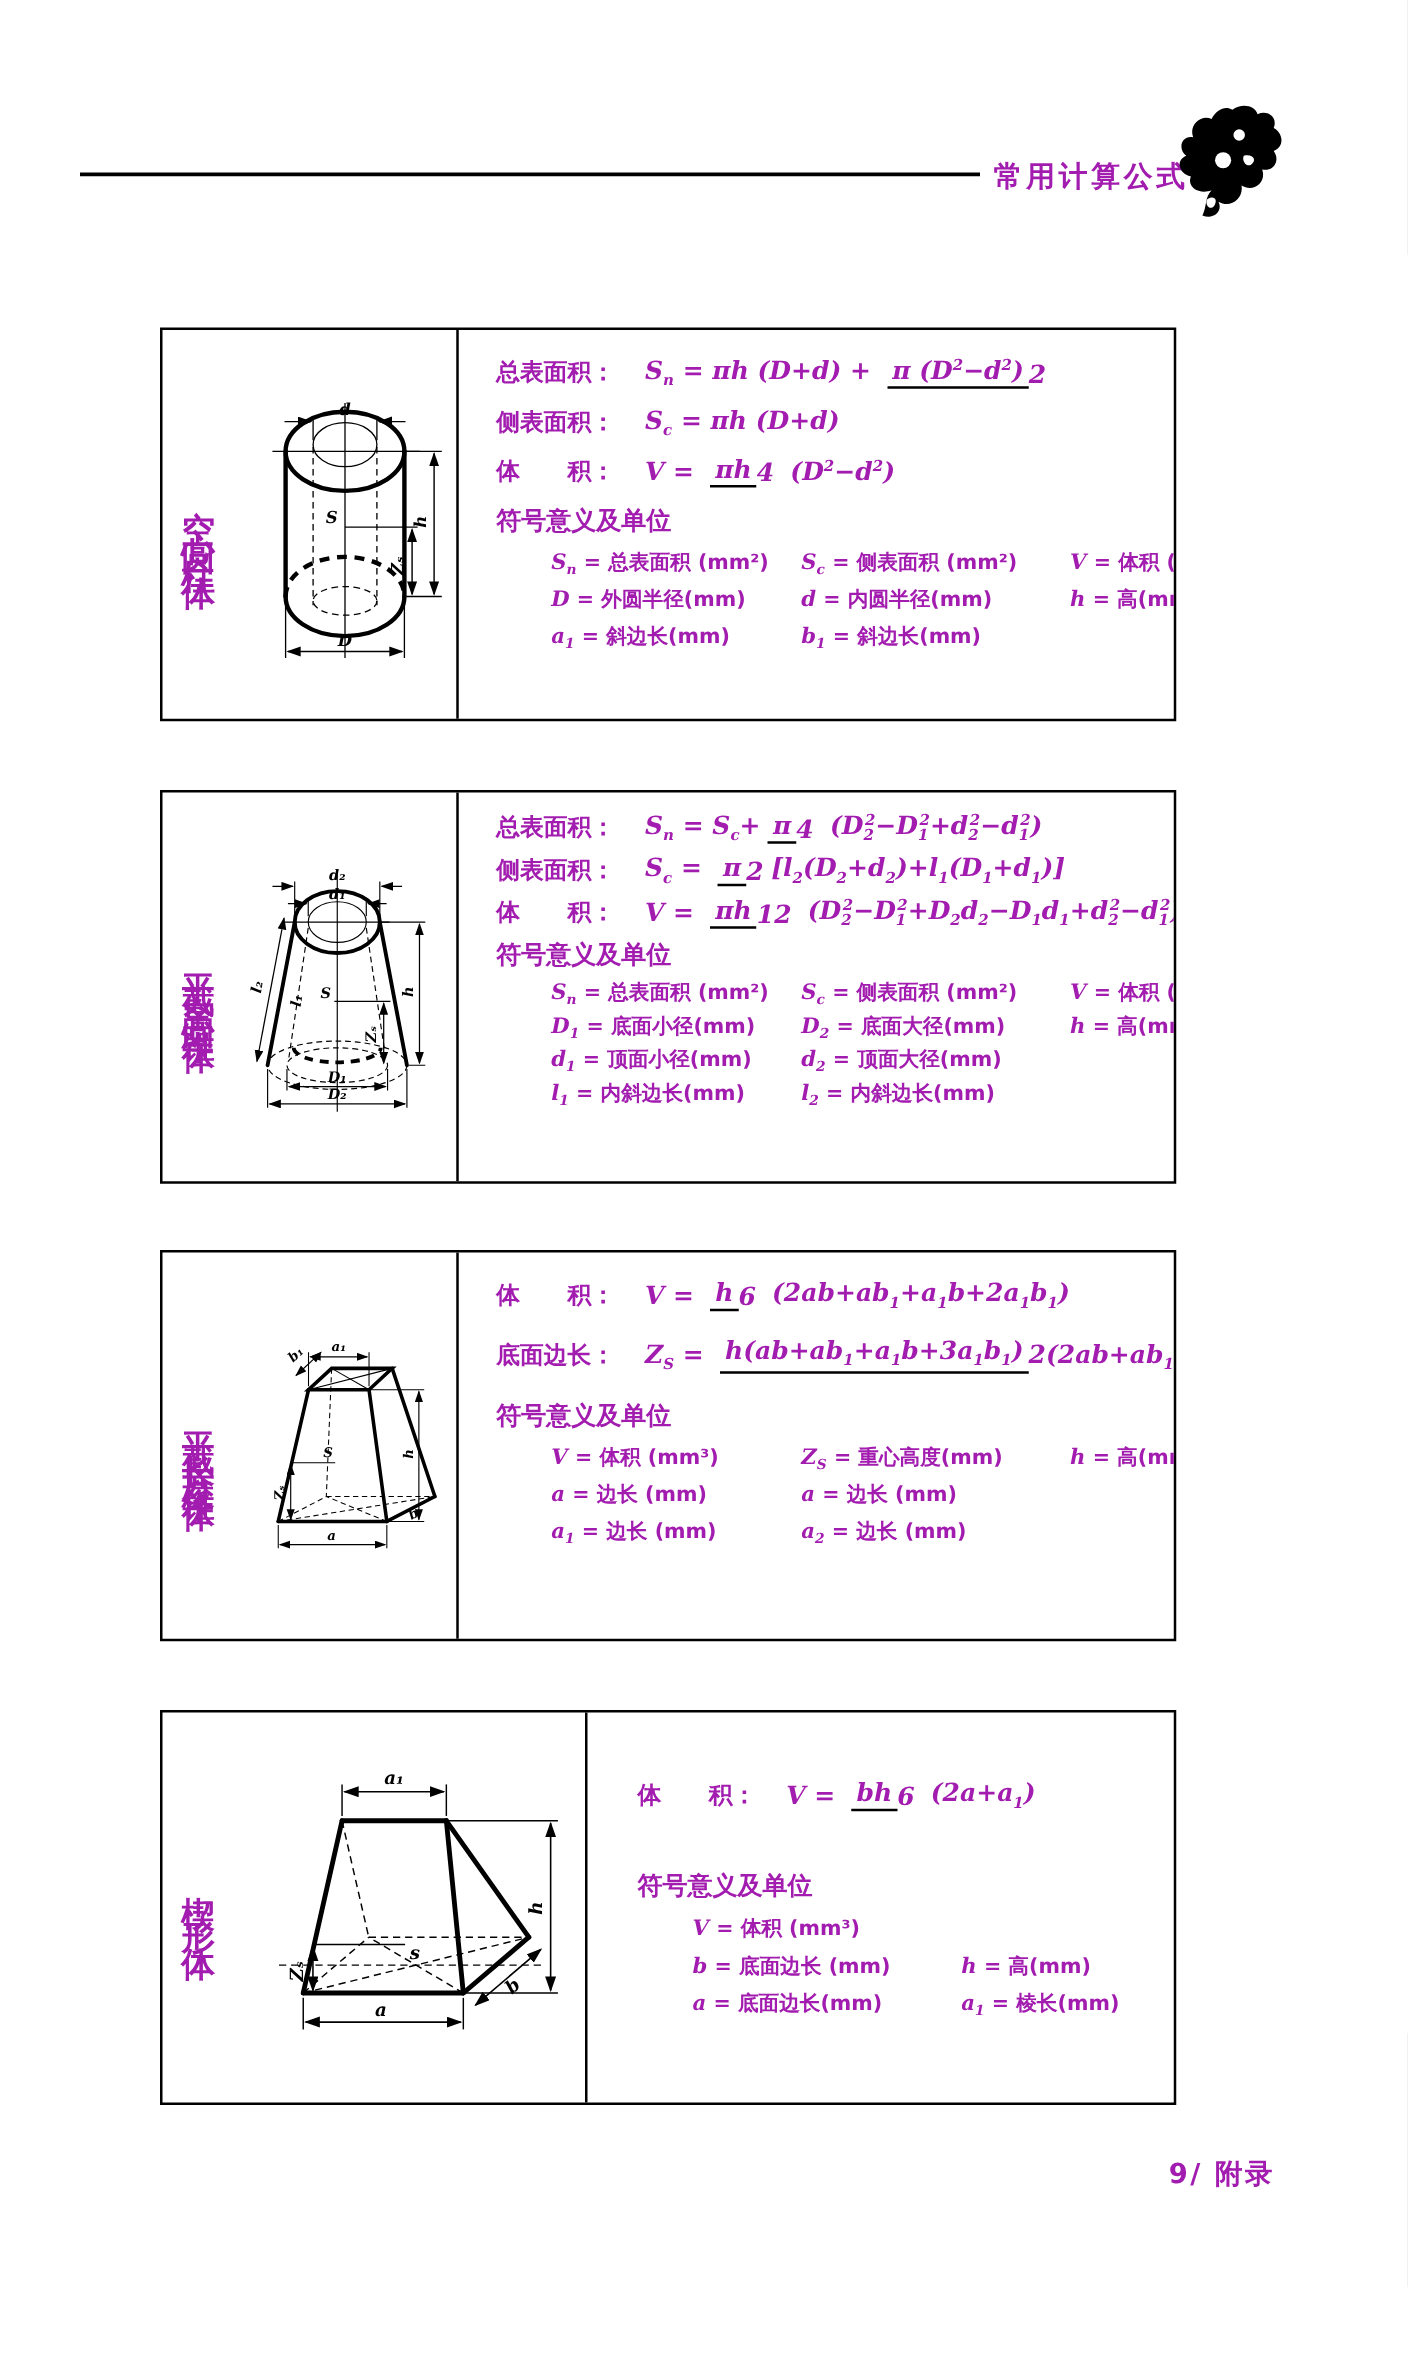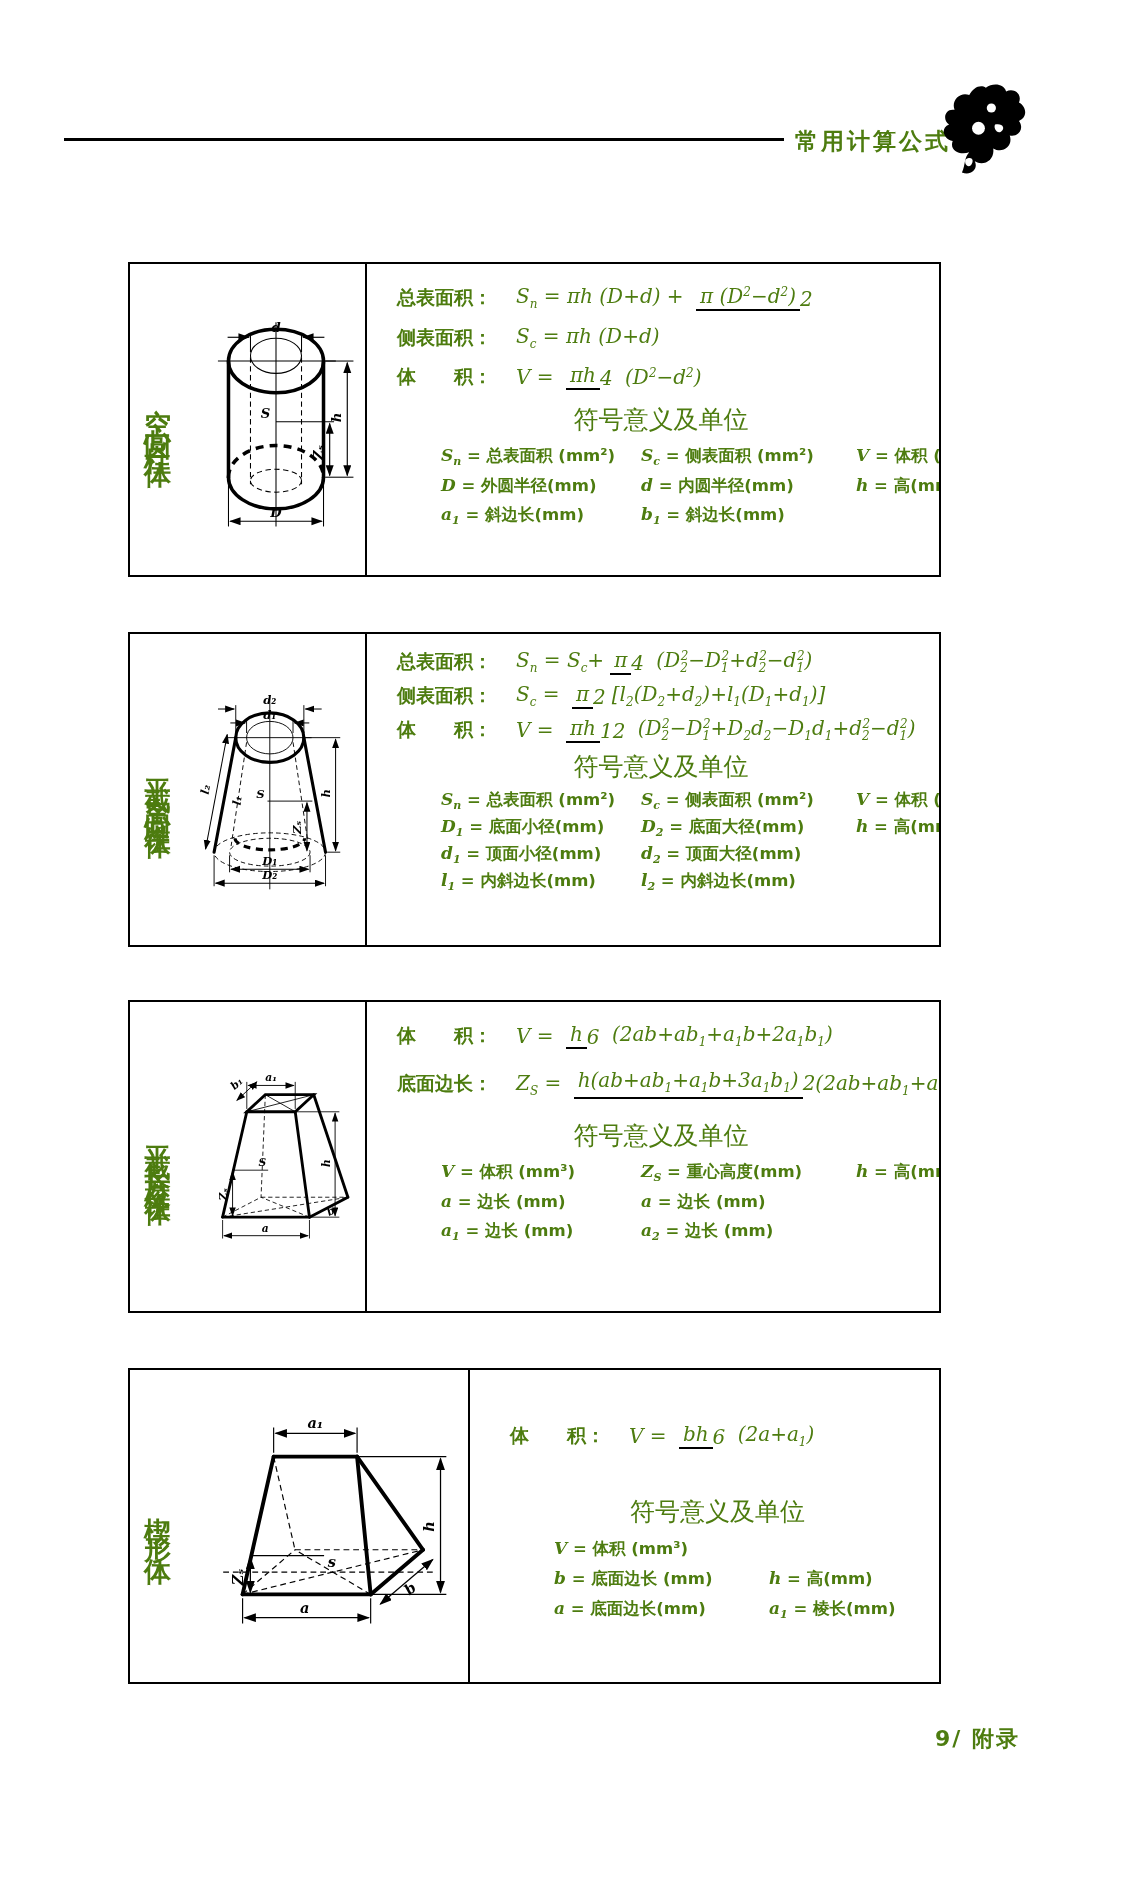--- a/index.html
+++ b/index.html
@@ -1,18 +1,18 @@
 <!DOCTYPE html>
 <html><head>
 <meta charset="utf-8">
 <style>
   html,body{margin:0;padding:0;background:#e8e8e8;}
   #page{
     position:relative;width:1126px;height:1898px;background:#ffffff;
-    font-family:"DejaVu Sans",sans-serif;color:#4d7c0f;overflow:hidden;
+    font-family:"DejaVu Sans",sans-serif;color:#a21caf;overflow:hidden;
   }
   
   .header-rule{position:absolute;left:64px;top:138px;width:720px;height:3px;background:#000;}
   .header-title{position:absolute;left:795px;top:126px;font-size:23px;font-weight:bold;letter-spacing:3px;white-space:nowrap;}
   .dragon{position:absolute;left:938px;top:80px;}
   
   .panel{position:absolute;left:128px;width:813px;border:2.5px solid #000;display:flex;background:#fff;box-sizing:border-box;}
   #panel1{top:262px;height:315px;}
   #panel2{top:632px;height:315px;}
   #panel3{top:1000px;height:313px;}
@@ -26,30 +26,30 @@
   #panel4 .v-label{letter-spacing:20px;}
   .diagram{flex:1;align-self:center;display:flex;justify-content:center;}
   
   .panel-right{flex:1;padding:20px 14px 20px 30px;box-sizing:border-box;overflow:hidden;}
   #panel2 .panel-right{padding-top:14px;}
   #panel4 .panel-right{padding-top:52px;padding-left:40px;}
   .formula-row{display:flex;align-items:center;margin-bottom:13px;}
   #panel2 .formula-row{margin-bottom:7px;}
   #panel3 .formula-row{margin-bottom:20px;}
   .f-label{font-weight:bold;font-size:19px;white-space:pre;margin-right:24px;flex-shrink:0;}
-  .math{font-family:"DejaVu Serif",serif;font-style:italic;font-weight:normal;font-size:20px;display:inline-flex;align-items:center;}
+  .math{font-family:"DejaVu Serif",serif;font-style:italic;font-weight:bold;font-size:20px;display:inline-flex;align-items:center;}
   .math span{white-space:pre;}
   .math sub{font-size:12px;vertical-align:-5px;font-style:italic;}
   .math sup{font-size:12px;vertical-align:7px;}
   .math sub + sup{margin-left:-0.6em;}
   .frac{display:inline-flex;align-items:center;margin:0 6px;line-height:1.1;}
   .frac .num{display:block;border-bottom:2.5px solid #000;padding:0 4px 2px;text-align:center;}
   .frac .den{display:block;padding-top:2px;text-align:center;}
   
-  .sym-title{font-weight:normal;font-size:25px;margin:12px 0 9px;text-align:center;}
+  .sym-title{font-weight:bold;font-size:20px;margin:12px 0 9px;}
   #panel2 .sym-title{margin:6px 0 6px;}
   #panel4 .sym-title{margin:46px 0 10px;}
   .sym-row{display:grid;grid-template-columns:200px 215px 1fr;margin-bottom:7px;}
   #panel2 .sym-row{margin-bottom:4px;}
   #panel4 .sym-row{grid-template-columns:215px 1fr;margin-bottom:8px;}
   .sym-item{white-space:nowrap;font-size:16.5px;margin-left:44px;}
   .sym-item .s{font-family:"DejaVu Serif",serif;font-style:italic;font-weight:bold;font-size:17px;}
   .sym-item .s sub{font-size:11px;vertical-align:-4px;}
   .sym-item .d{font-weight:bold;}
   

